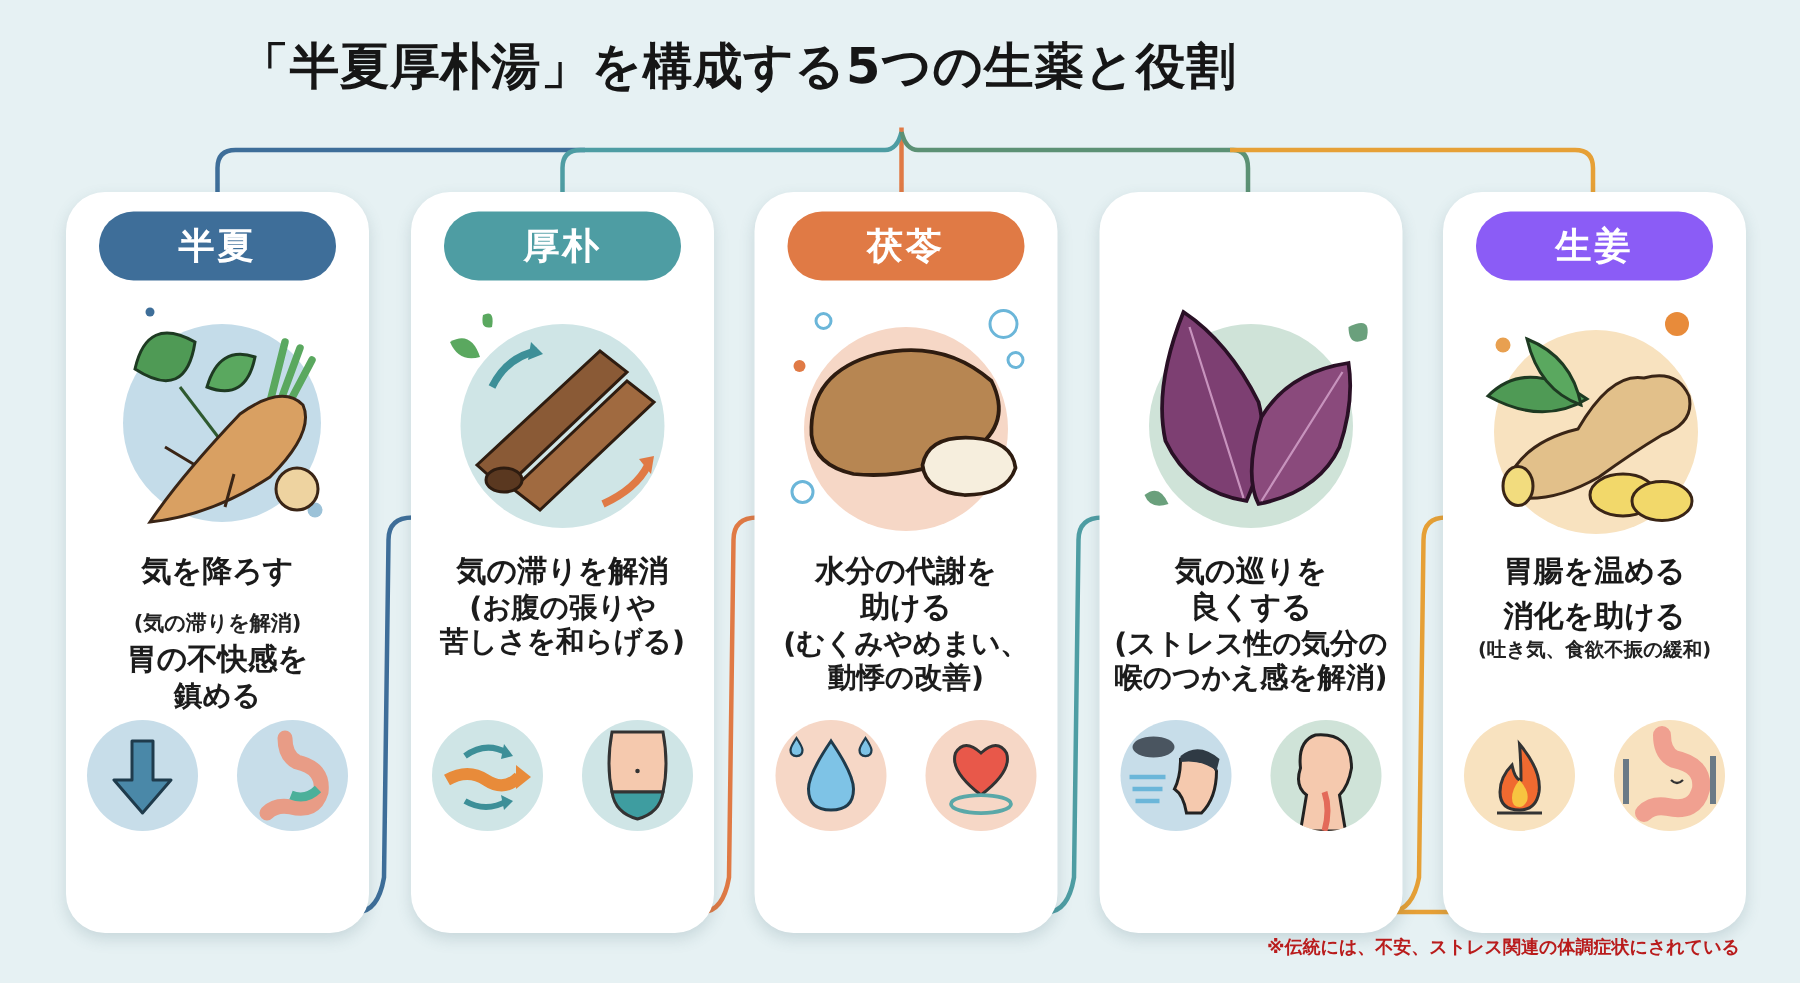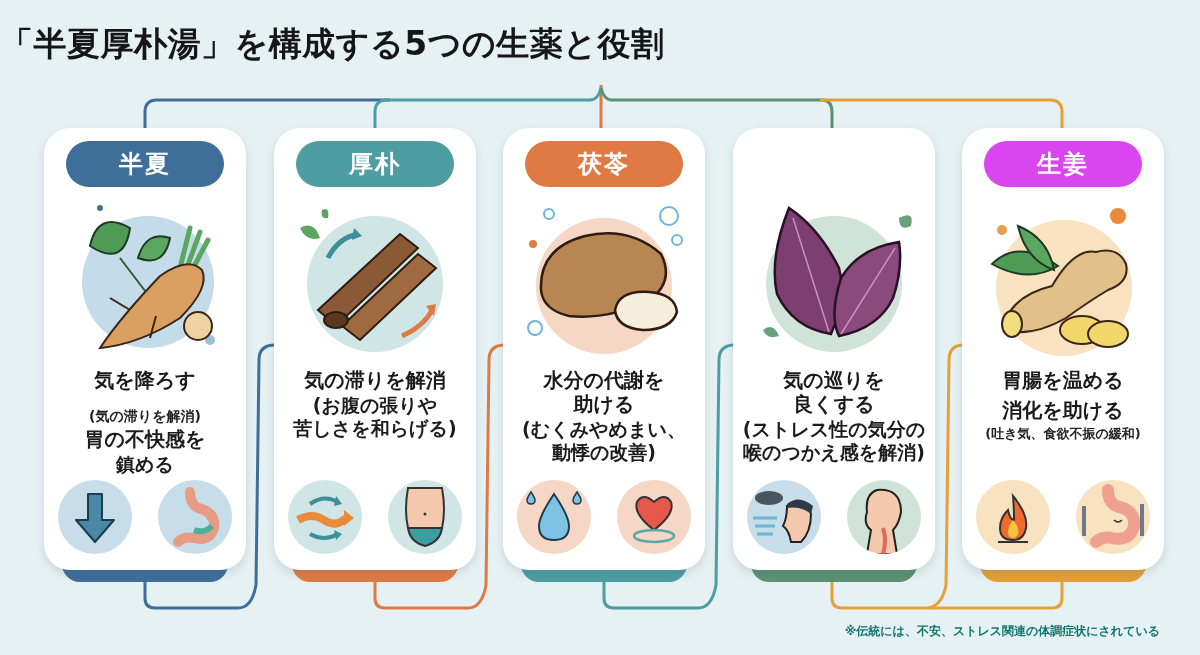--- a/index.html
+++ b/index.html
@@ -5,31 +5,31 @@
     * { box-sizing: border-box; margin: 0; padding: 0; }
     html, body { width: 1200px; height: 655px; overflow: hidden; }
     body {
       background: #e6f1f3;
       font-family: "DejaVu Sans", "Liberation Sans", sans-serif;
       color: #1c1c1c;
       position: relative;
     }
     .title {
       position: absolute; left: 0; top: 22px; width: 984px;
-      font-size: 33px; font-weight: bold;
+      text-align: center; font-size: 33px; font-weight: bold;
       letter-spacing: 0.5px; color: #161616;
     }
     svg.connectors { position: absolute; left: 0; top: 0; width: 1200px; height: 655px; }
     .card-wrap { position: absolute; top: 128px; width: 202px; height: 454px; }
     .card-base {
       position: absolute; left: 18px; right: 18px; top: 40px; bottom: 0;
       border-radius: 0 0 18px 18px;
     }
     .card {
-      position: absolute; left: 0; top: 0; width: 202px; height: 442px;
+      position: absolute; left: 0; top: 0; width: 202px; height: 494px;
       background: #ffffff; border-radius: 26px;
       box-shadow: 0 4px 10px rgba(60,100,110,0.18);
     }
     .pill {
       position: absolute; left: 22px; top: 13px; width: 158px; height: 46px;
       border-radius: 23px; color: #fff; font-size: 24px; font-weight: bold;
       display: flex; align-items: center; justify-content: center;
       letter-spacing: 2px;
     }
     .illus { position: absolute; left: 16px; top: 70px; width: 170px; height: 160px; }
@@ -42,21 +42,21 @@
     .main2 { font-size: 20px; font-weight: bold; display: block; margin-top: 2px; }
     .sub2 { font-size: 19px; font-weight: bold; display: block; margin-top: 2px; }
     .icons {
       position: absolute; left: 14px; right: 14px; top: 352px; height: 74px;
       display: flex; justify-content: space-between;
     }
     .icon-circle { width: 74px; height: 74px; border-radius: 50%; overflow: hidden; }
     .icon-circle svg { width: 74px; height: 74px; display: block; }
     .footnote {
       position: absolute; right: 40px; top: 623px; font-size: 12px;
-      font-weight: bold; color: #0f766e; text-align: right;
+      font-weight: bold; color: #b91c1c; text-align: right;
     }
   </style>
 </head>
 <body>
 
 <div class="title">「半夏厚朴湯」を構成する5つの生薬と役割</div>
 
 <svg class="connectors" viewBox="0 0 1200 655">
 
   <path d="M601 85 L601 128" stroke="#e07a45" stroke-width="3" fill="none"></path>
@@ -223,21 +223,21 @@
             <path d="M36 48 Q40 60 36 74" stroke="#e36a5a" stroke-width="4" fill="none"></path>
           </svg>
       </div>
     </div>
   </div>
 </div>
 
 <div class="card-wrap" style="left:962px;">
   <div class="card-base" style="background:#e6a036;"></div>
   <div class="card">
-    <div class="pill" style="background:#d946ef;">生姜</div>
+    <div class="pill" style="background:#8b5cf6;">生姜</div>
     <svg class="illus" viewBox="0 0 170 160">
       <circle cx="86" cy="90" r="68" fill="#f8e2bf"></circle>
       <circle cx="140" cy="18" r="8" fill="#e88b3a"></circle>
       <circle cx="24" cy="32" r="5" fill="#e8a050"></circle>
       <path d="M14 66 Q40 40 80 68 Q50 86 14 66 Z" fill="#4f9a55" stroke="#1e3a22" stroke-width="2"></path>
       <path d="M40 28 Q70 40 76 72 Q48 62 40 28 Z" fill="#5aa85f" stroke="#1e3a22" stroke-width="2"></path>
       <path d="M28 120 Q40 96 74 88 Q96 50 118 54 Q140 48 148 66 Q152 84 130 92 Q110 104 88 120 Q60 136 36 134 Q24 130 28 120 Z" fill="#e2c08a" stroke="#3a2516" stroke-width="2"></path>
       <ellipse cx="34" cy="126" rx="10" ry="13" fill="#f2dc7e" stroke="#3a2516" stroke-width="2"></ellipse>
       <ellipse cx="104" cy="132" rx="22" ry="14" fill="#f2d86a" stroke="#3a2516" stroke-width="2"></ellipse>
       <ellipse cx="130" cy="136" rx="20" ry="13" fill="#f2d86a" stroke="#3a2516" stroke-width="2"></ellipse>

